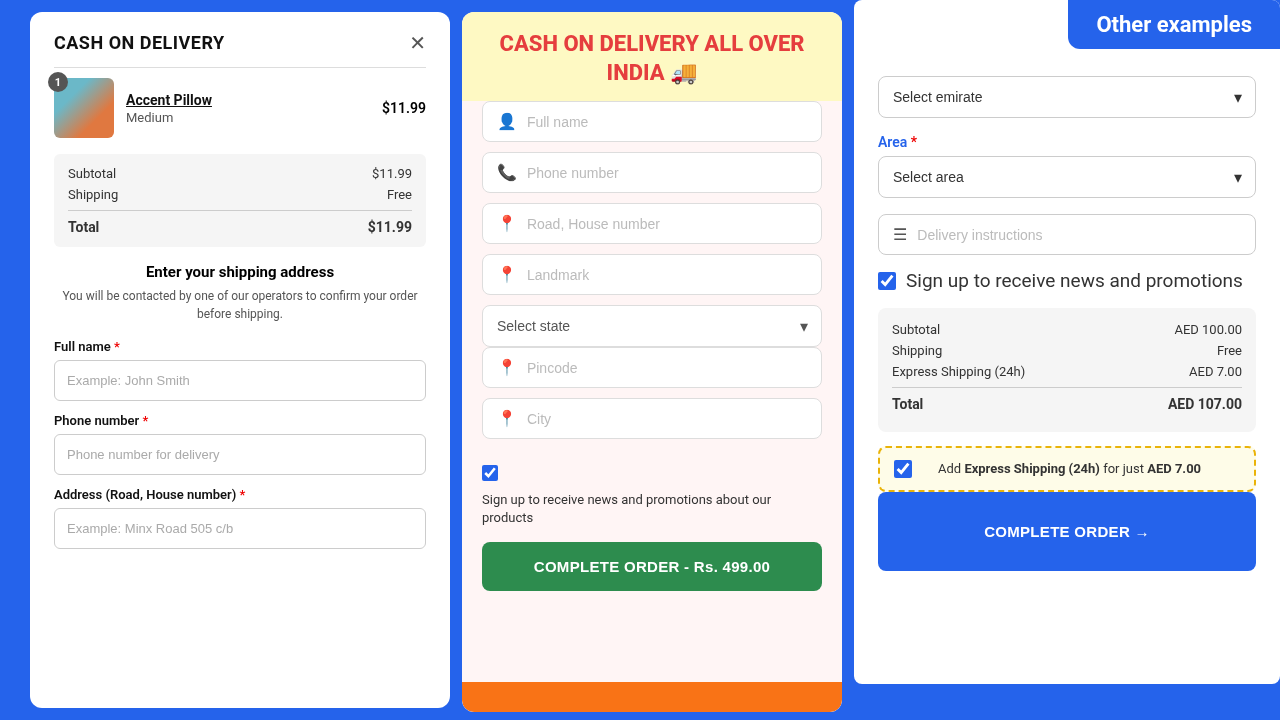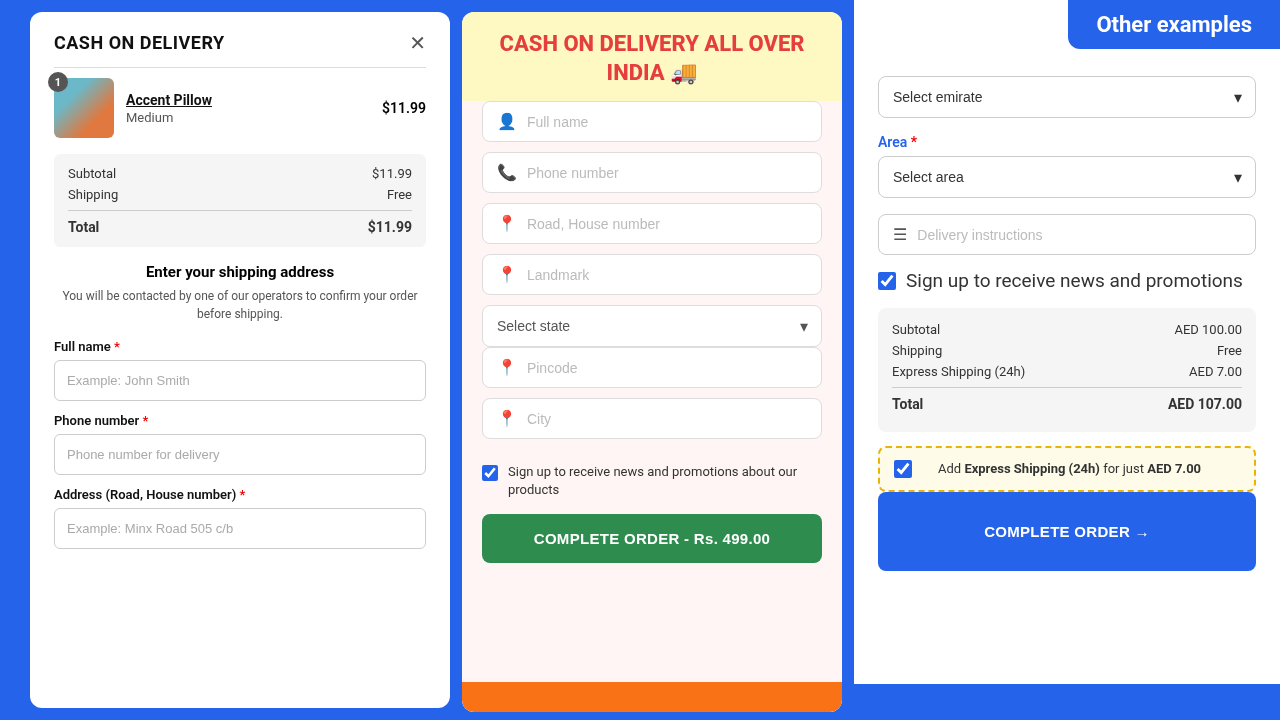--- a/index.html
+++ b/index.html
@@ -280,20 +280,21 @@
       color: #555;
       pointer-events: none;
     }
 
     .checkbox-row {
       display: flex;
       align-items: flex-start;
       gap: 10px;
       margin-bottom: 14px;
       padding: 0 20px;
+      flex-direction: column;
     }
 
     .checkbox-row input[type="checkbox"] {
       margin-top: 2px;
       width: 16px;
       height: 16px;
       accent-color: #2563eb;
       flex-shrink: 0;
     }
 
@@ -327,21 +328,21 @@
       height: 30px;
       background: #f97316;
       border-radius: 0 0 12px 12px;
     }
 
     
     .panel-right {
       flex: 1;
       margin: 0 0 0 0;
       background: #fff;
-      border-radius: 0;
+      border-radius: 8px;
       overflow: hidden;
       position: relative;
       height: 684px;
     }
 
     
     .other-examples-banner {
       position: absolute;
       top: 0;
       right: 0;

